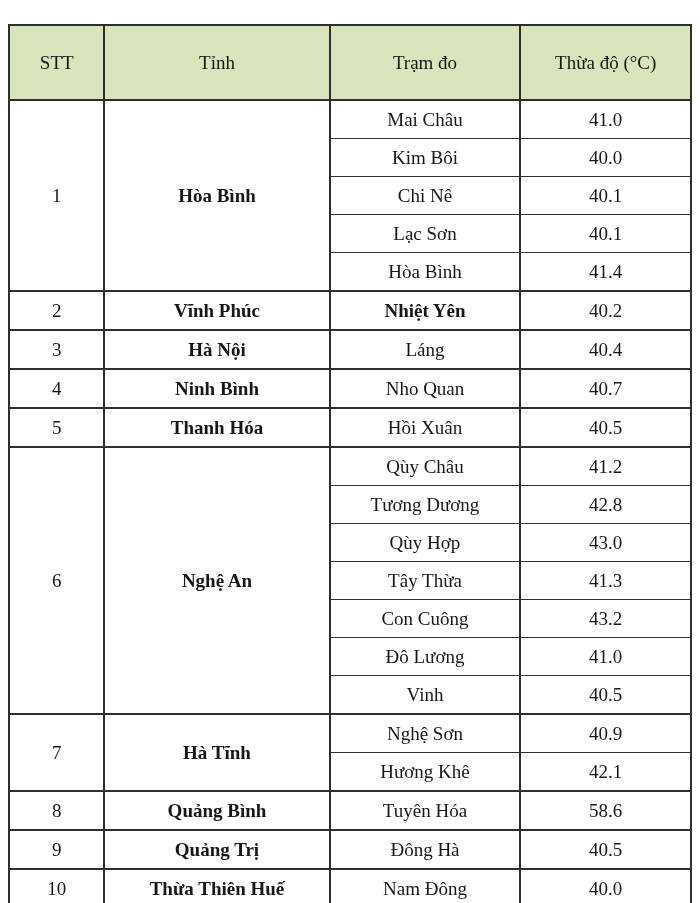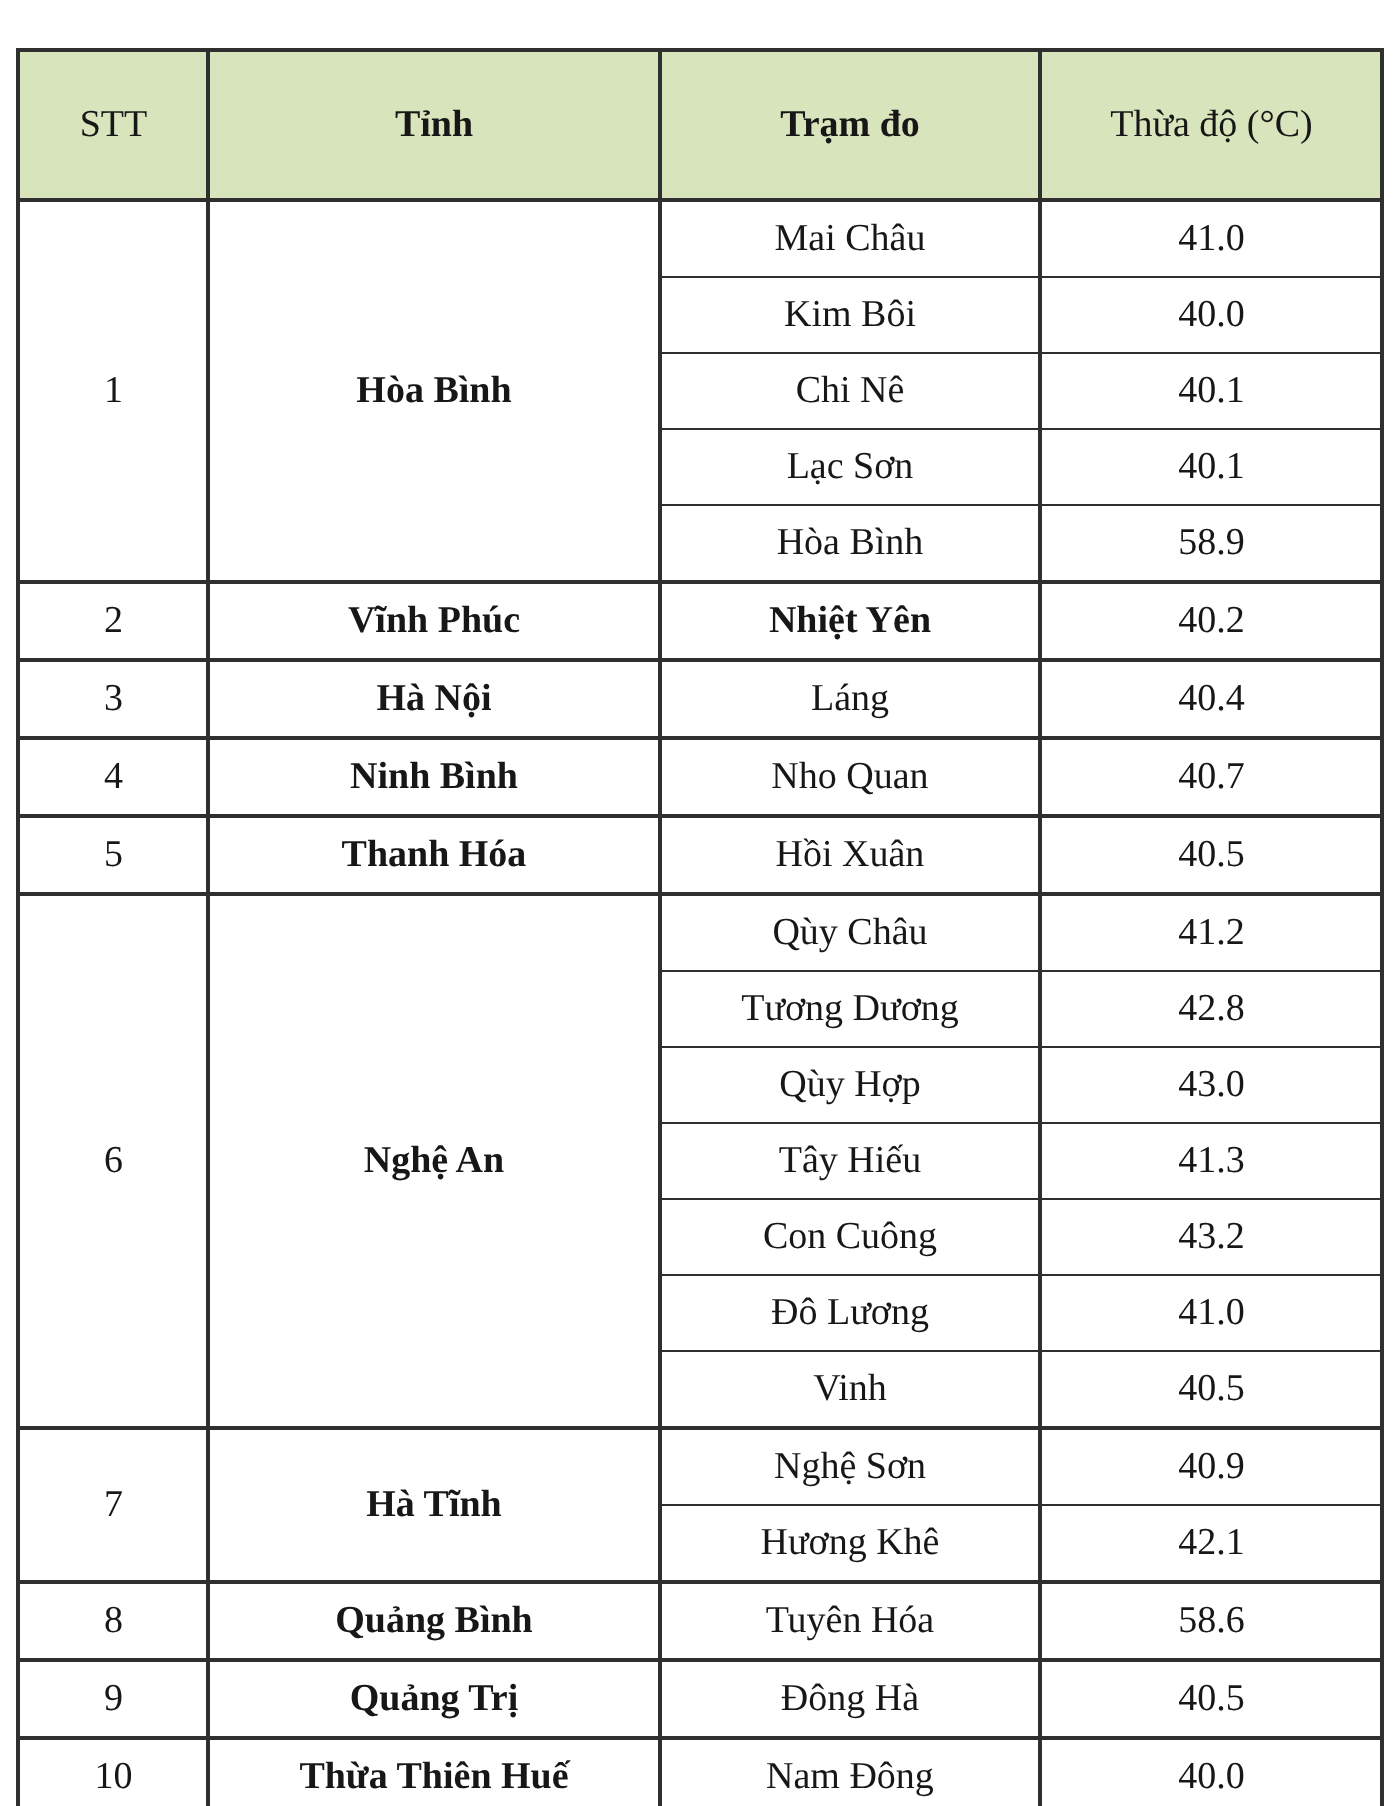--- a/index.html
+++ b/index.html
@@ -36,21 +36,21 @@
     font-weight: normal;
     text-align: center;
     vertical-align: middle;
     border: 1px solid #2f2f2f;
     border-left-width: 2px;
     border-right-width: 2px;
     border-bottom-width: 2px;
     padding: 16px;
     color: #171717;
   }
-  .temp-table th.bold { font-weight: bold; }
+  .temp-table th.bold { font-weight: normal; }
   .temp-table td {
     height: 37px;
     font-size: 19px;
     text-align: center;
     vertical-align: middle;
     border: 1px solid #2f2f2f;
     border-left-width: 2px;
     border-right-width: 2px;
     padding: 0;
     background: #ffffff;
@@ -93,21 +93,21 @@
         <tr>
           <td class="">Chi Nê</td>
           <td class="">40.1</td>
         </tr>
         <tr>
           <td class="">Lạc Sơn</td>
           <td class="">40.1</td>
         </tr>
         <tr>
           <td class="">Hòa Bình</td>
-          <td class="">58.9</td>
+          <td class="">41.4</td>
         </tr>
         <tr>
           <td rowspan="1" class="group-start">2</td>
           <td rowspan="1" class="group-start bold">Vĩnh Phúc</td>
           <td class="group-start bold">Nhiệt Yên</td>
           <td class="group-start">40.2</td>
         </tr>
         <tr>
           <td rowspan="1" class="group-start">3</td>
           <td rowspan="1" class="group-start bold">Hà Nội</td>
@@ -134,21 +134,21 @@
         </tr>
         <tr>
           <td class="">Tương Dương</td>
           <td class="">42.8</td>
         </tr>
         <tr>
           <td class="">Qùy Hợp</td>
           <td class="">43.0</td>
         </tr>
         <tr>
-          <td class="">Tây Hiếu</td>
+          <td class="">Tây Thừa</td>
           <td class="">41.3</td>
         </tr>
         <tr>
           <td class="">Con Cuông</td>
           <td class="">43.2</td>
         </tr>
         <tr>
           <td class="">Đô Lương</td>
           <td class="">41.0</td>
         </tr>

